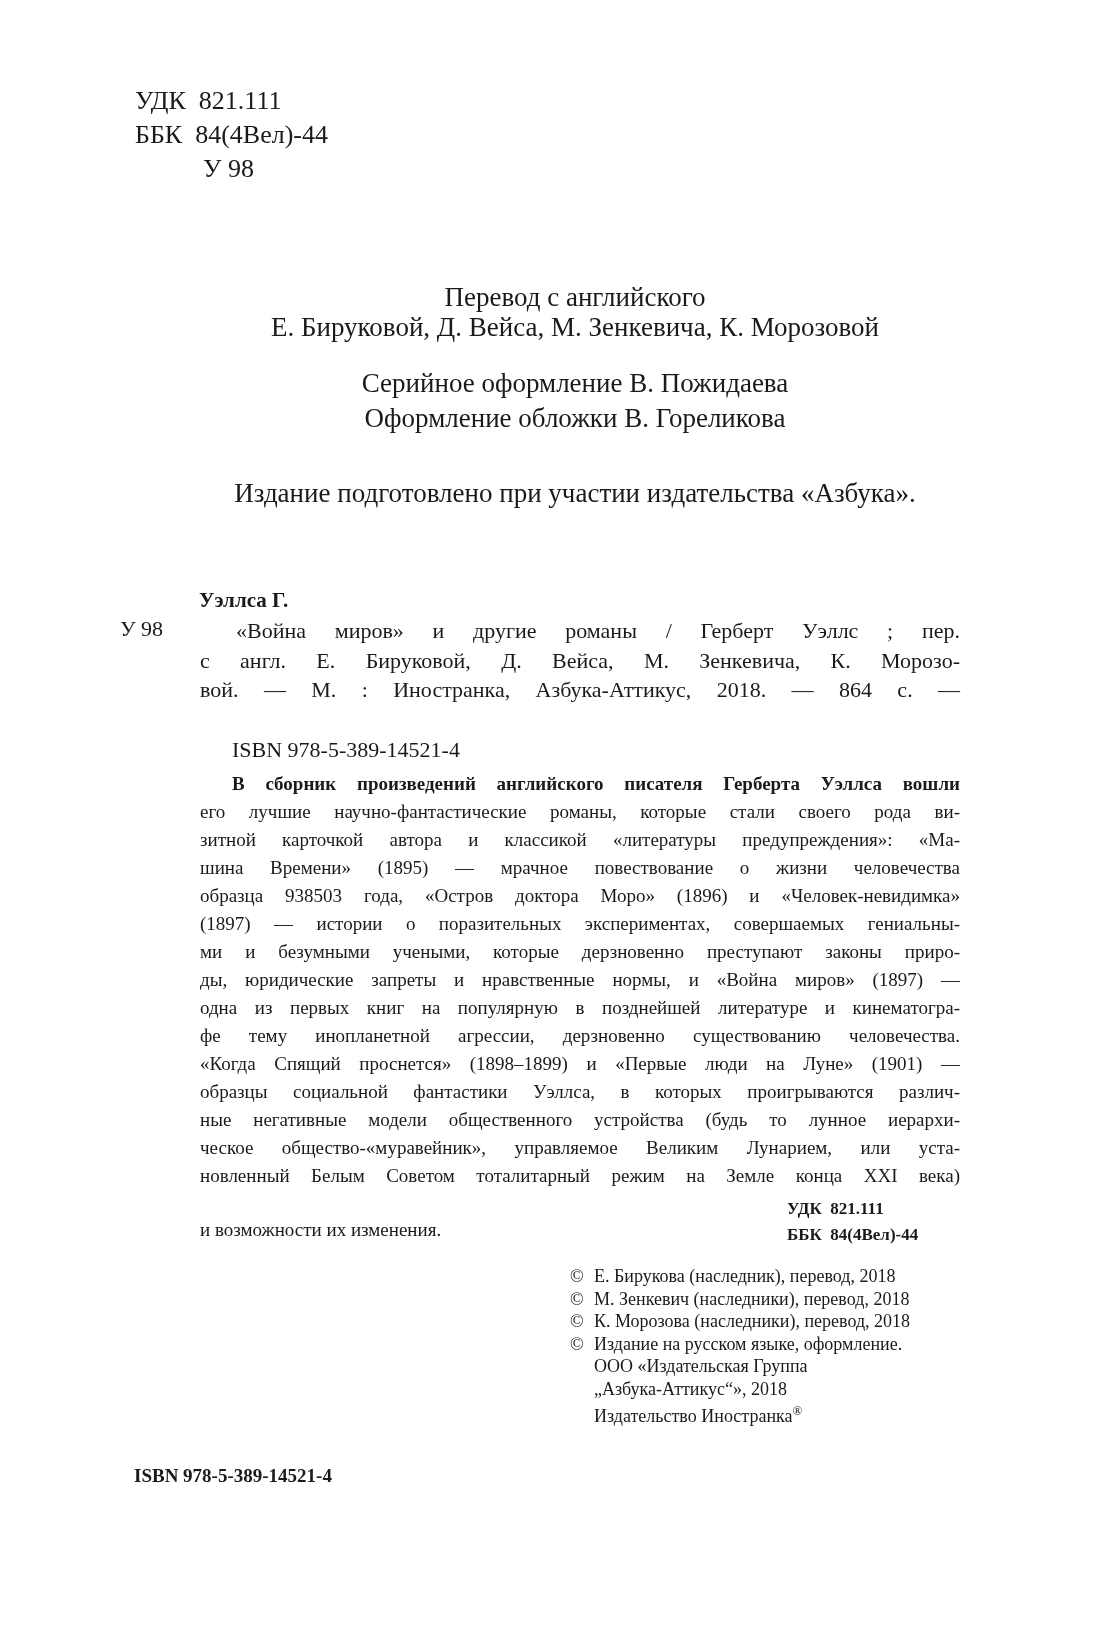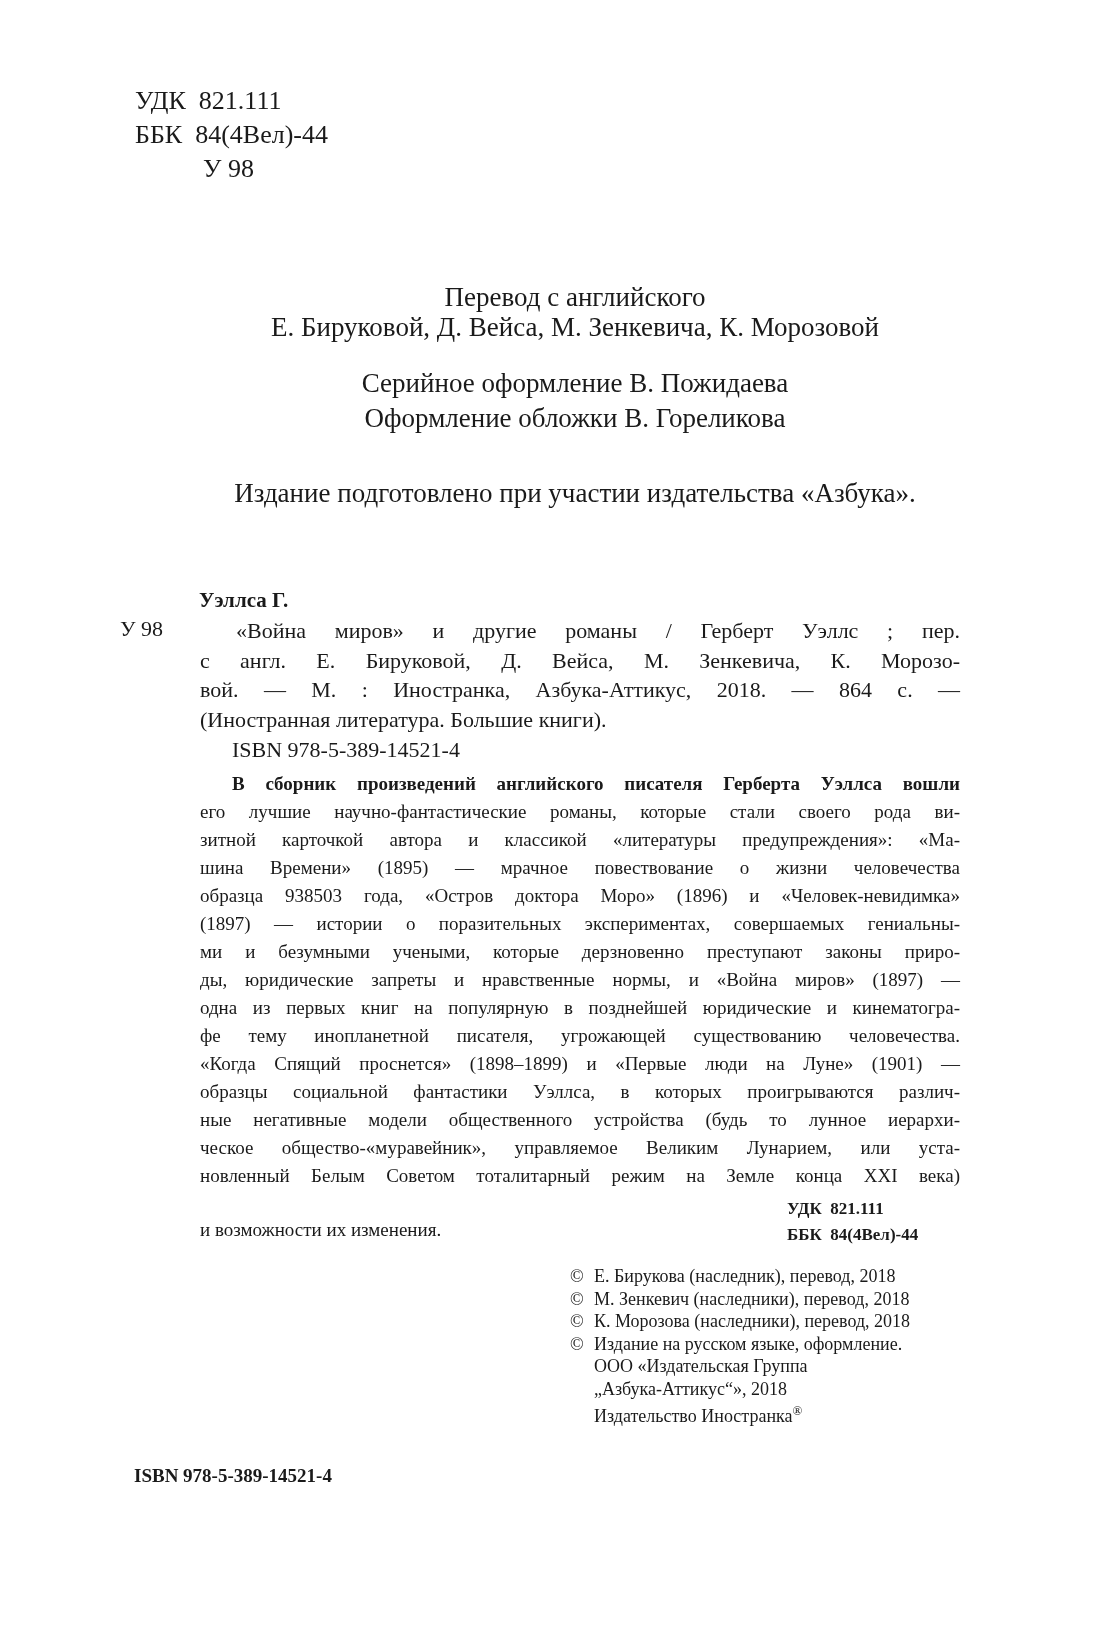--- a/index.html
+++ b/index.html
@@ -65,35 +65,34 @@
 <div class="abs credits c2">Серийное оформление В. Пожидаева</div>
 <div class="abs credits c3">Оформление обложки В. Гореликова</div>
 <div class="abs credits c4">Издание подготовлено при участии издательства «Азбука».</div>
 
 <div class="abs author">Уэллса Г.</div>
 <div class="abs cipher">У 98</div>
 <div class="abs biblio">
   <span class="l first">«Война миров» и другие романы / Герберт Уэллс ; пер.</span>
   <span class="l">с англ. Е. Бируковой, Д. Вейса, М. Зенкевича, К. Морозо-</span>
   <span class="l">вой. — М. : Иностранка, Азбука-Аттикус, 2018. — 864 с. —</span>
-  <span class="l last">(Иностранная литература. Большие книги).</span>
 </div>
 <div class="abs isbn1">ISBN 978-5-389-14521-4</div>
 
 <div class="abs abstract">
   <span class="l first">В сборник произведений английского писателя Герберта Уэллса вошли</span>
   <span class="l">его лучшие научно-фантастические романы, которые стали своего рода ви-</span>
   <span class="l">зитной карточкой автора и классикой «литературы предупреждения»: «Ма-</span>
   <span class="l">шина Времени» (1895) — мрачное повествование о жизни человечества</span>
   <span class="l">образца 938503 года, «Остров доктора Моро» (1896) и «Человек-невидимка»</span>
   <span class="l">(1897) — истории о поразительных экспериментах, совершаемых гениальны-</span>
   <span class="l">ми и безумными учеными, которые дерзновенно преступают законы приро-</span>
   <span class="l">ды, юридические запреты и нравственные нормы, и «Война миров» (1897) —</span>
-  <span class="l">одна из первых книг на популярную в позднейшей юридические и кинематогра-</span>
-  <span class="l">фе тему инопланетной писателя, угрожающей существованию человечества.</span>
+  <span class="l">одна из первых книг на популярную в позднейшей литературе и кинематогра-</span>
+  <span class="l">фе тему инопланетной агрессии, дерзновенно существованию человечества.</span>
   <span class="l">«Когда Спящий проснется» (1898–1899) и «Первые люди на Луне» (1901) —</span>
   <span class="l">образцы социальной фантастики Уэллса, в которых проигрываются различ-</span>
   <span class="l">ные негативные модели общественного устройства (будь то лунное иерархи-</span>
   <span class="l">ческое общество-«муравейник», управляемое Великим Лунарием, или уста-</span>
   <span class="l">новленный Белым Советом тоталитарный режим на Земле конца XXI века)</span>
   <span class="l last">и возможности их изменения.</span>
 </div>
 
 <div class="abs codes2">
   <div class="row">УДК  821.111</div>

